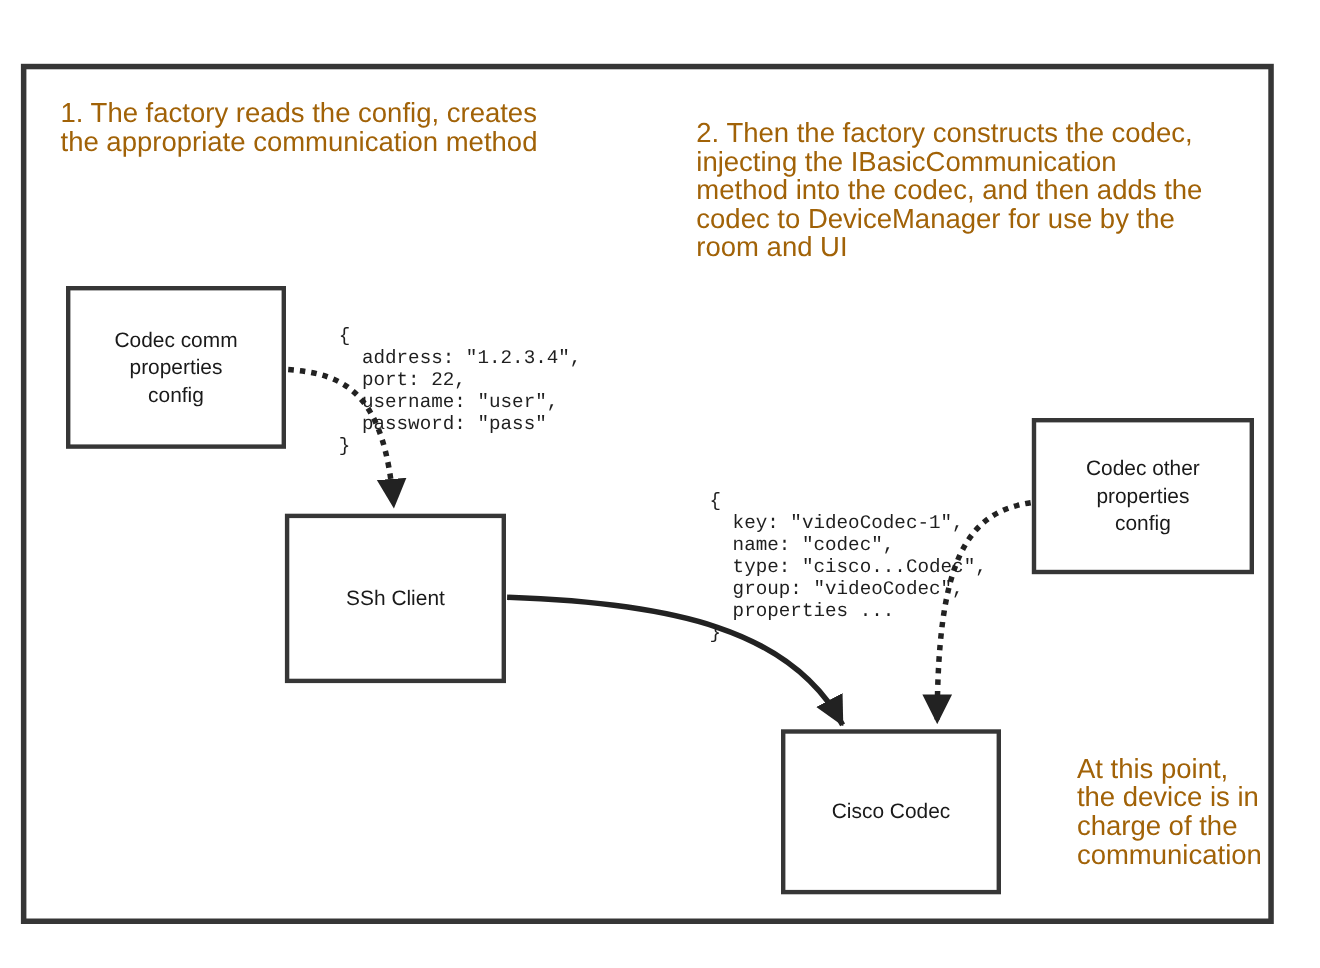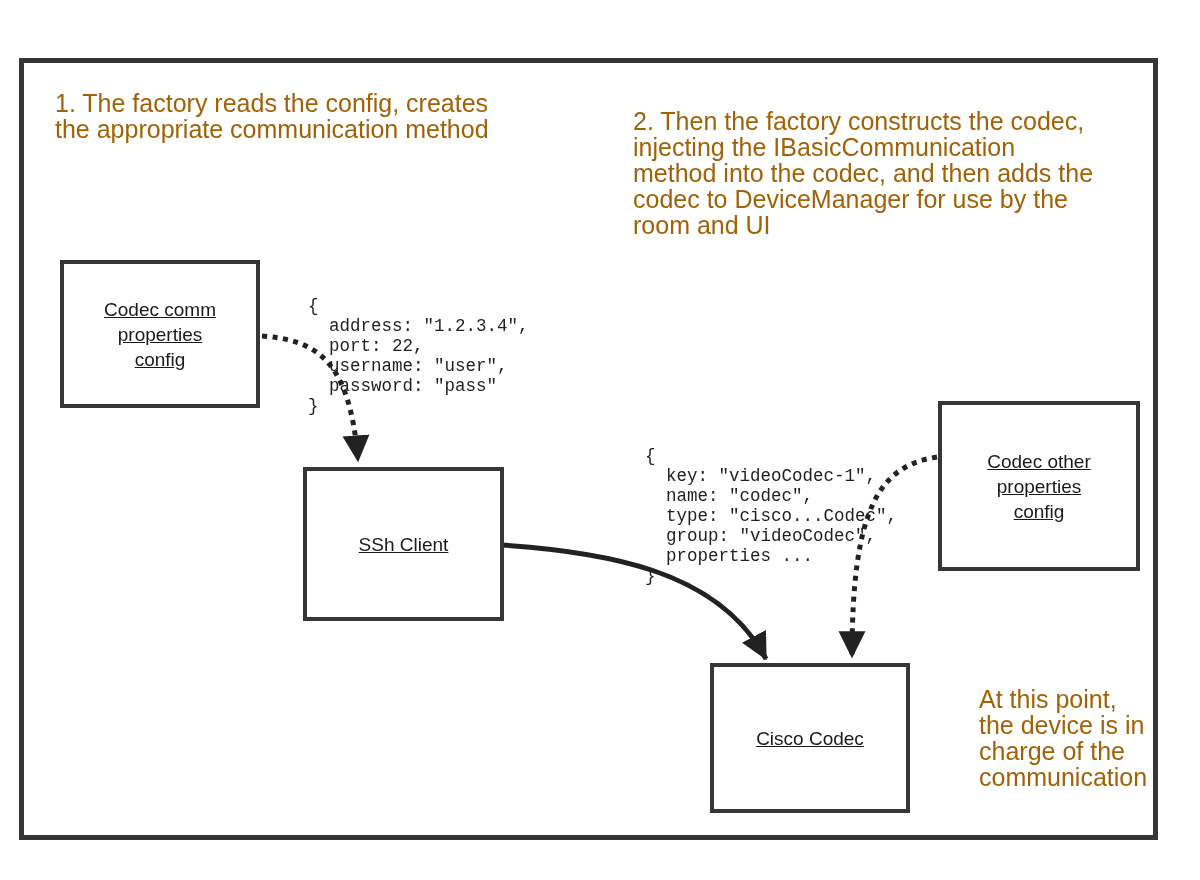--- a/index.html
+++ b/index.html
@@ -41,26 +41,25 @@
     border: 4px solid #363636;
     box-sizing: border-box;
     background: #ffffff;
     display: flex;
     align-items: center;
     justify-content: center;
     text-align: center;
     font-size: 19px;
     line-height: 25px;
     color: #1a1a1a;
-    text-decoration: underline;
   }
   .node-label { white-space: pre-line; }
   .box-codec-comm  { left: 60px;  top: 260px; width: 200px; height: 148px; }
-  .box-ssh         { left: 259px; top: 467px; width: 201px; height: 154px; margin-left: 44px; }
-  .box-codec-other { left: 938px; top: 401px; width: 202px; height: 170px; }
+  .box-ssh         { left: 259px; top: 467px; width: 201px; height: 154px; }
+  .box-codec-other { left: 938px; top: 380px; width: 202px; height: 142px; }
   .box-cisco       { left: 710px; top: 663px; width: 200px; height: 150px; align-items: center; }
   .code-snippet {
     position: absolute;
     margin: 0;
     font-family: "Liberation Mono", monospace;
     font-size: 17.5px;
     line-height: 20px;
     white-space: pre;
     color: #1f1f1f;
   }

